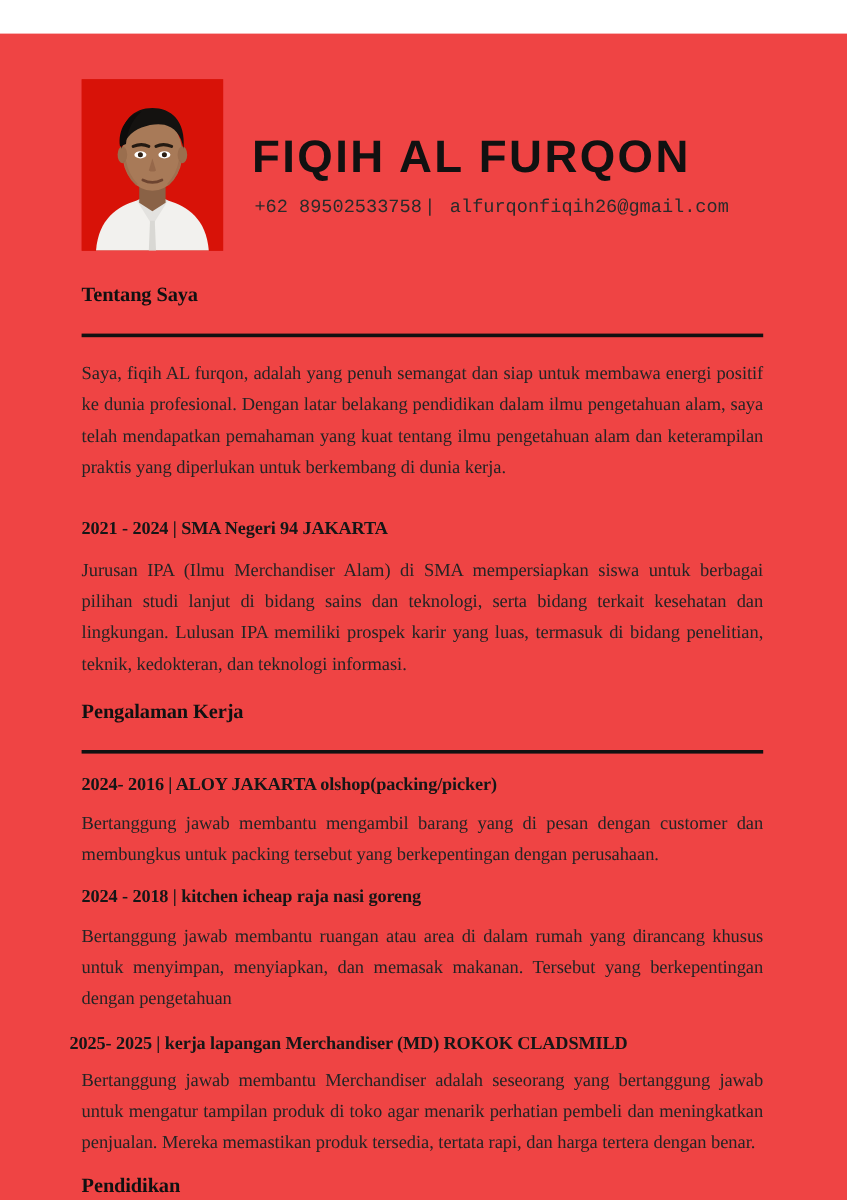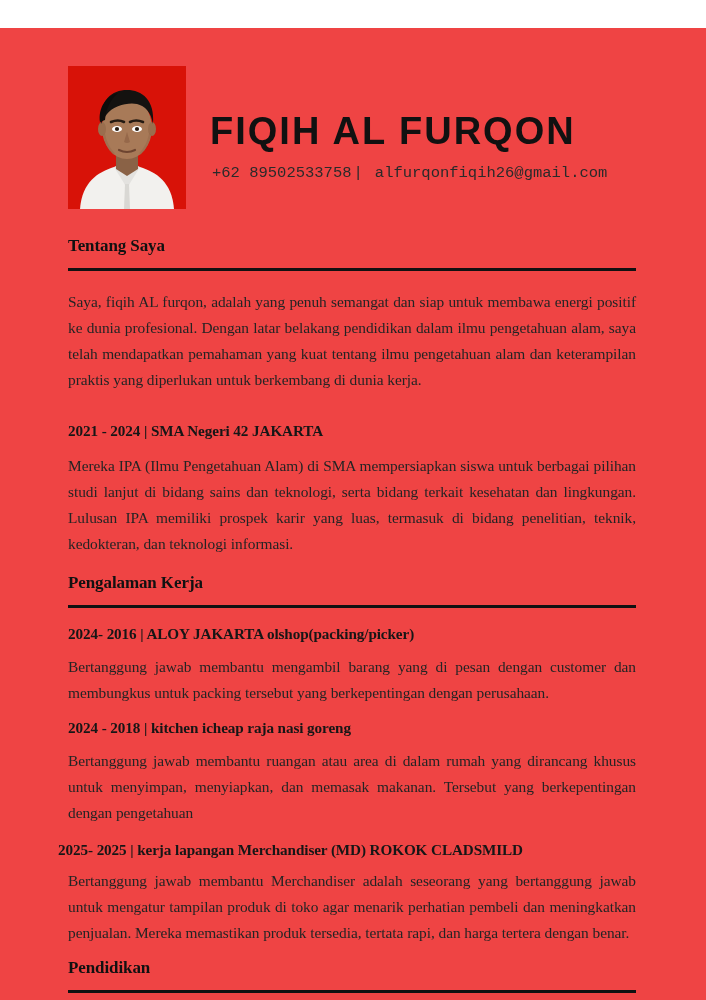--- a/index.html
+++ b/index.html
@@ -86,21 +86,21 @@
 
   .section-head {
     position: relative;
     margin: 0 0 0 68px;
     width: 568px;
     font-family: "Liberation Serif", "DejaVu Serif", serif;
     font-weight: 700;
     font-size: 17px;
     line-height: 23px;
     color: #111111;
-    padding-bottom: 11px;
+    padding-bottom: 21px;
     border-bottom: 3.2px solid #111111;
     letter-spacing: -0.1px;
   }
 
   .para {
     margin: 0 0 0 68px;
     width: 568px;
     font-size: 15.4px;
     line-height: 26px;
     text-align: justify;
@@ -194,23 +194,23 @@
   </div>
 
   <div class="body">
 
     <div class="section-head">Tentang Saya</div>
     <div class="sp-18"></div>
     <p class="para">Saya, fiqih AL furqon, adalah  yang penuh semangat dan siap untuk membawa energi positif ke dunia profesional. Dengan latar belakang pendidikan dalam ilmu pengetahuan alam, saya telah mendapatkan pemahaman yang kuat tentang ilmu pengetahuan alam dan keterampilan praktis yang diperlukan untuk berkembang di dunia kerja.</p>
 
     <div class="sp-6"></div>
     <div class="sp-20"></div>
-    <div class="entry-title">2021 - 2024 | SMA Negeri  42 JAKARTA</div>
+    <div class="entry-title">2021 - 2024 | SMA Negeri  94 JAKARTA</div>
     <div class="sp-10"></div>
-    <p class="para">Mereka IPA (Ilmu Pengetahuan Alam) di SMA mempersiapkan siswa untuk berbagai pilihan studi lanjut di bidang sains dan teknologi, serta bidang terkait kesehatan dan lingkungan. Lulusan IPA memiliki prospek karir yang luas, termasuk di bidang penelitian, teknik, kedokteran, dan teknologi informasi.</p>
+    <p class="para">Jurusan IPA (Ilmu Merchandiser Alam) di SMA mempersiapkan siswa untuk berbagai pilihan studi lanjut di bidang sains dan teknologi, serta bidang terkait kesehatan dan lingkungan. Lulusan IPA memiliki prospek karir yang luas, termasuk di bidang penelitian, teknik, kedokteran, dan teknologi informasi.</p>
 
     <div class="sp-14"></div>
     <div class="section-head">Pengalaman Kerja</div>
     <div class="sp-14"></div>
 
     <div class="entry-title">2024- 2016 | ALOY JAKARTA olshop(packing/picker)</div>
     <div class="sp-8"></div>
     <p class="para">Bertanggung jawab membantu  mengambil barang yang di pesan dengan customer dan membungkus untuk packing  tersebut yang berkepentingan dengan perusahaan.</p>
 
     <div class="sp-10"></div>

